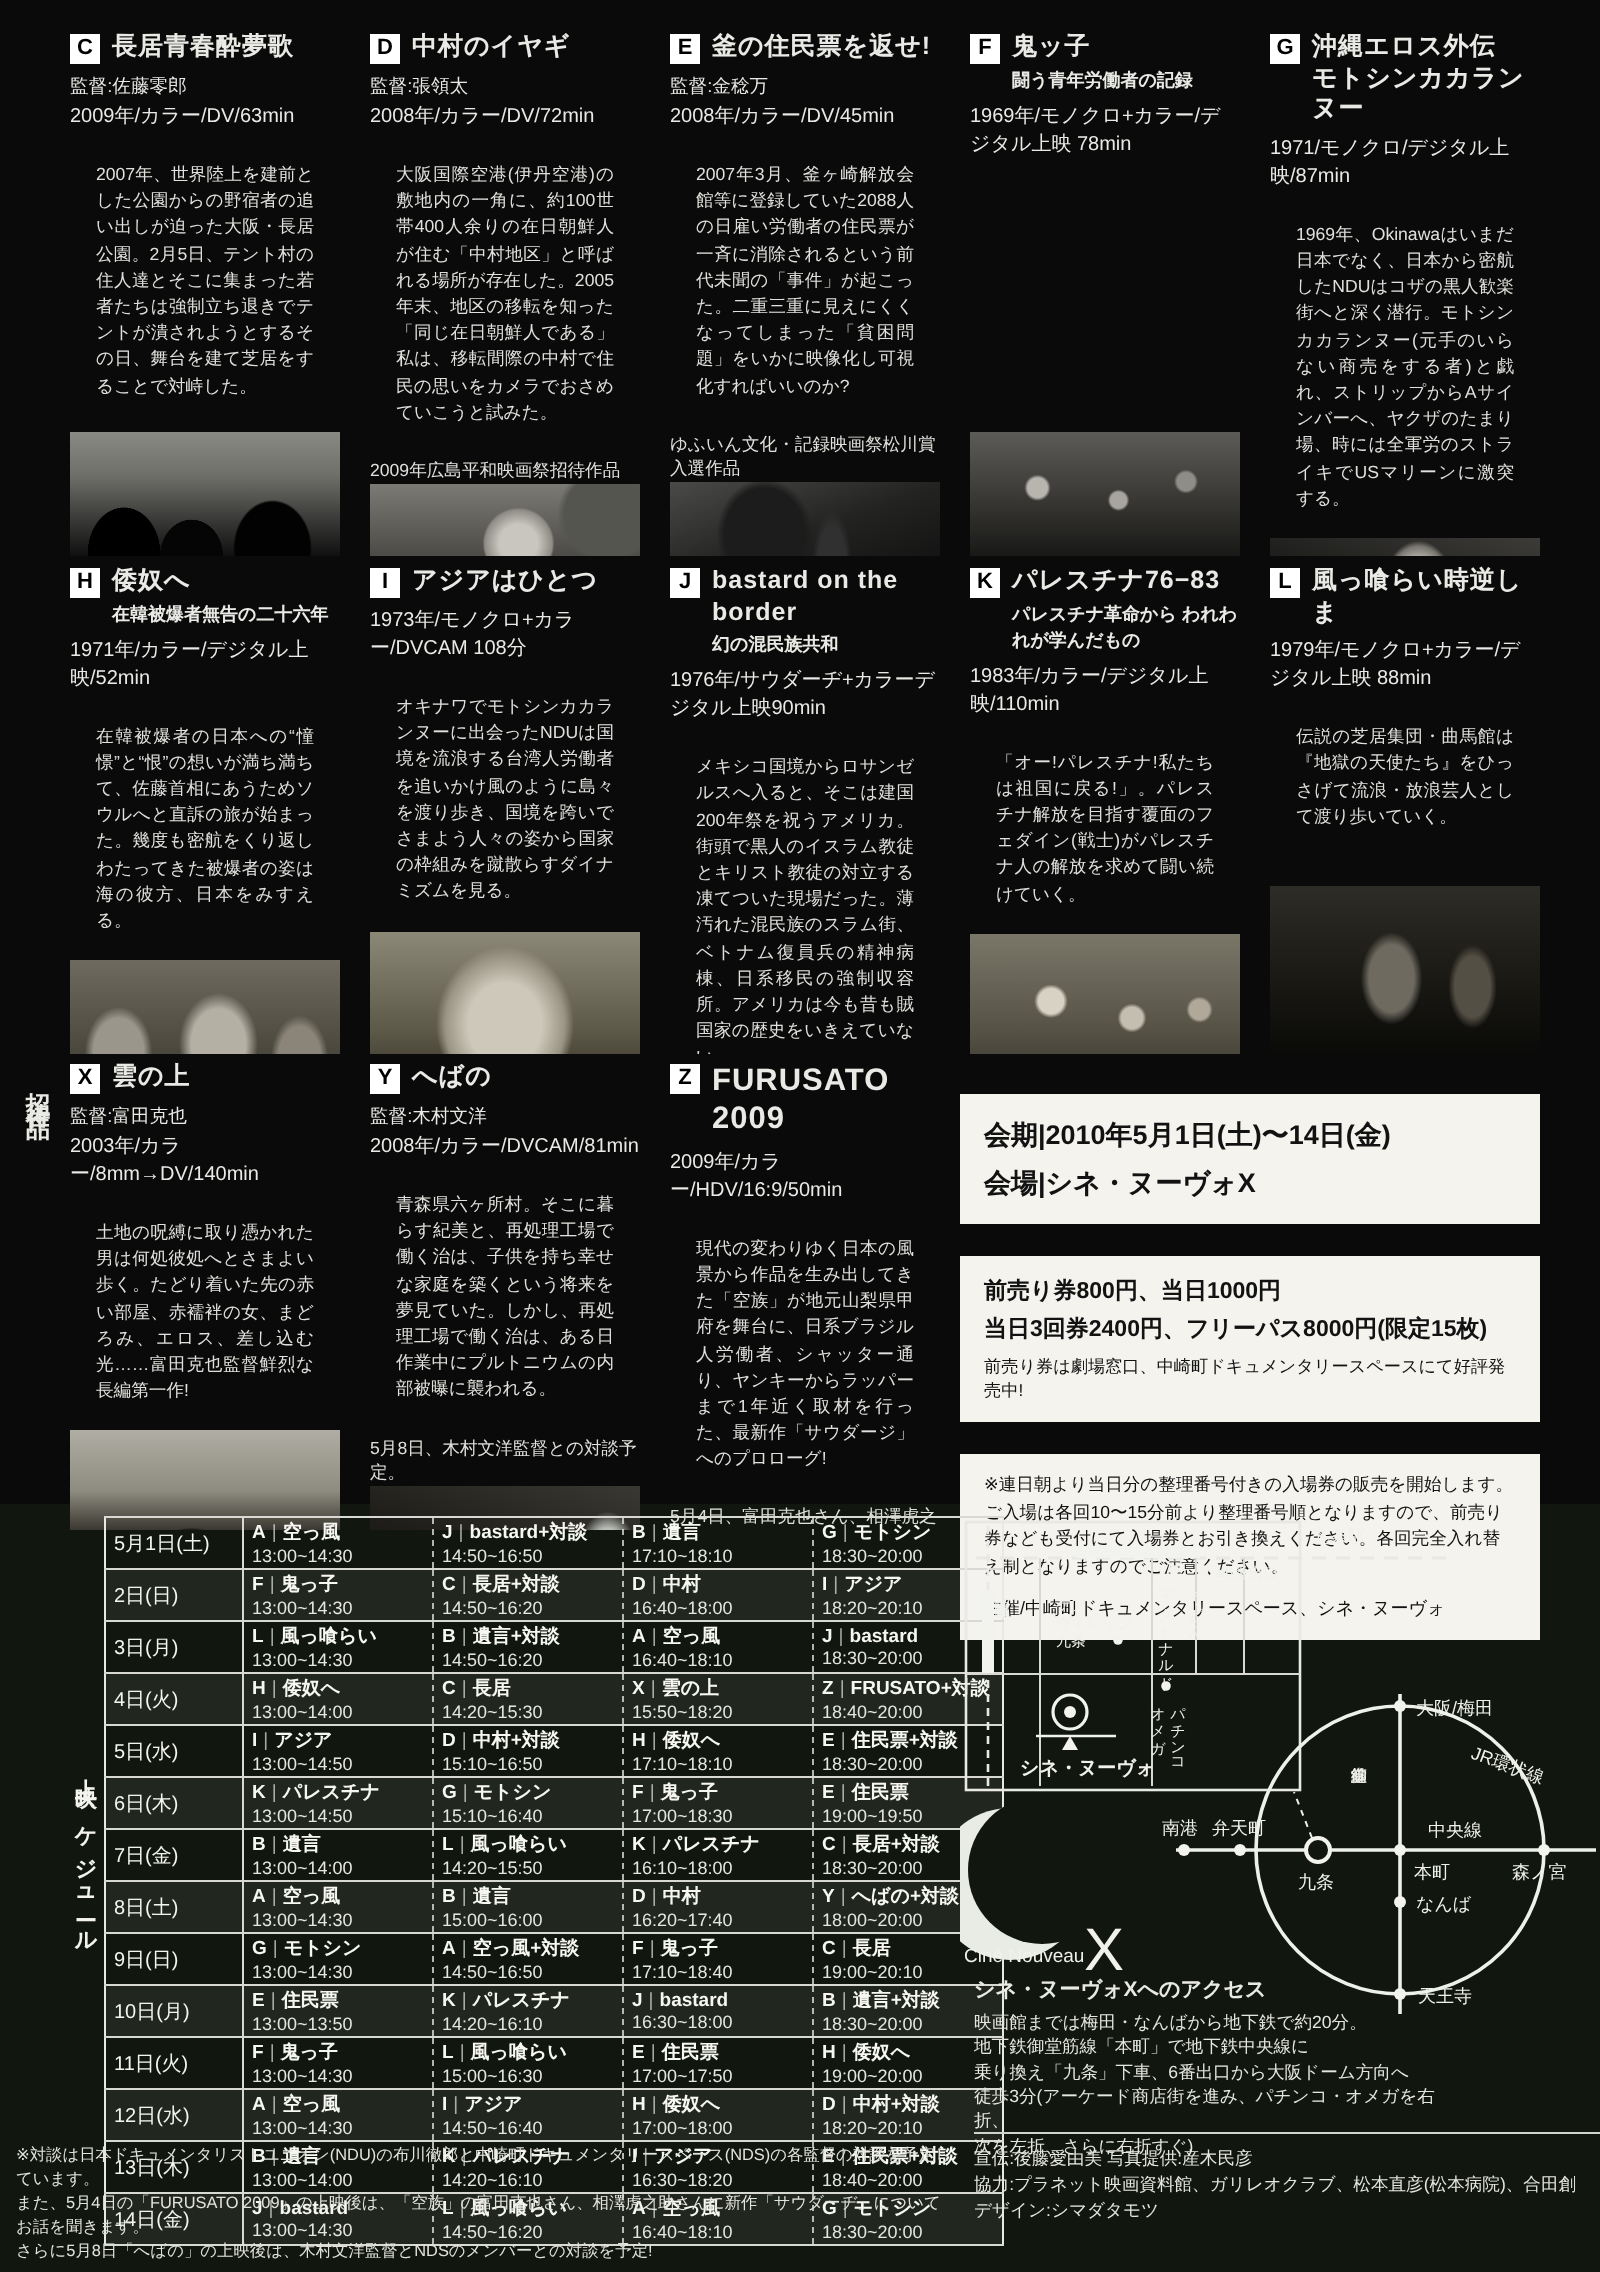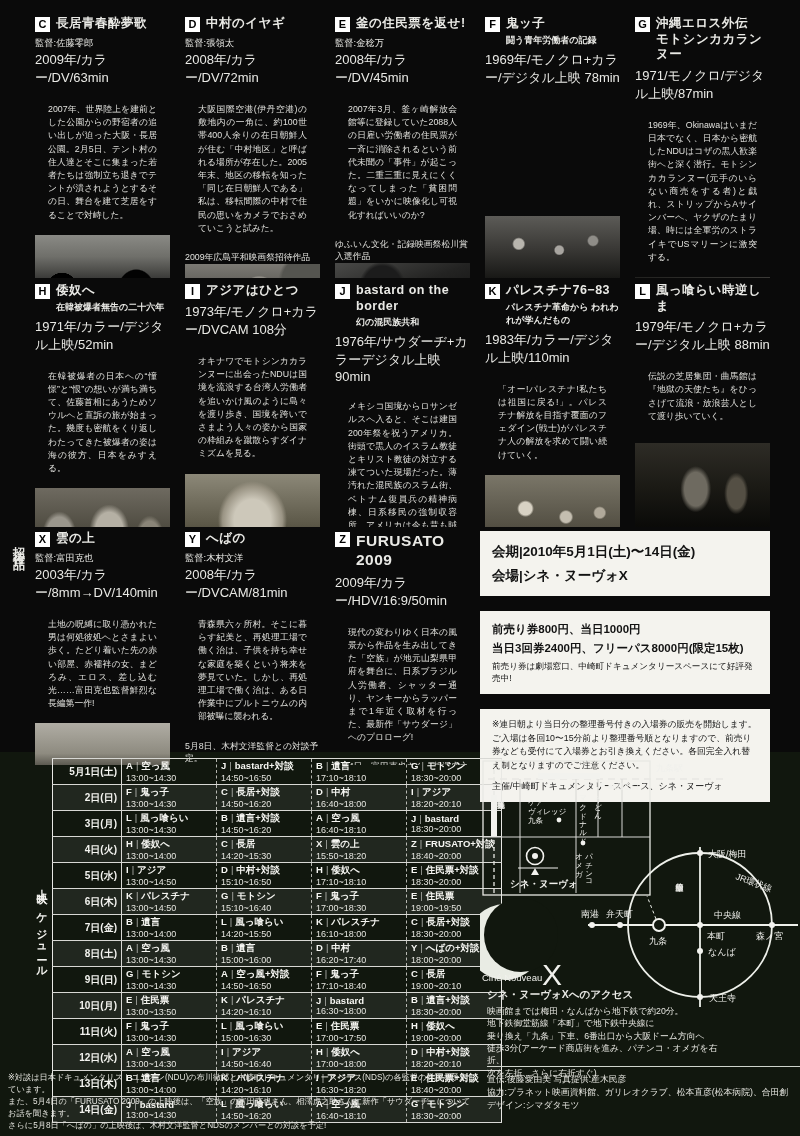--- a/index.html
+++ b/index.html
@@ -16,21 +16,21 @@
   .row1{top:16px;height:262px;}
   .row2{top:283px;height:244px;}
   .film{display:flex;flex-direction:column;height:100%;overflow:hidden;}
   .fhead{display:flex;gap:6px;align-items:flex-start;margin-bottom:3px;}
   .badge{flex:0 0 auto;width:15px;height:15px;background:#fff;color:#000;font-weight:bold;
          font-size:11px;line-height:15px;text-align:center;margin-top:1px;}
   .ftit{font-size:12.5px;font-weight:bold;line-height:1.25;letter-spacing:.5px;}
   .ftit2{font-size:12.5px;font-weight:bold;line-height:1.25;letter-spacing:.5px;}
   .fsub{font-size:9px;font-weight:bold;margin-top:2px;}
   .fdir{font-size:9.3px;margin:2px 0 0 0;}
-  .fspec{font-size:13px;margin:1px 0 3px 0;}
+  .fspec{font-size:10px;margin:1px 0 3px 0;}
   .fdesc{font-size:8.8px;line-height:1.5;margin:13px;color:#e0e0dc;text-align:justify;}
   .fnote{font-size:8.8px;line-height:1.45;margin-top:3px;color:#e0e0dc;}
   .ph{flex:0 0 auto;width:100%;margin-top:auto;}
   .h62{height:62px;} .h84{height:84px;} .h76{height:76px;}
 
   .ph-c{background:radial-gradient(ellipse 30px 38px at 20% 98%,#000 60%,transparent 61%),
     radial-gradient(ellipse 26px 30px at 45% 100%,#050505 60%,transparent 61%),
     radial-gradient(ellipse 34px 42px at 75% 94%,#020202 55%,transparent 58%),
     linear-gradient(180deg,#8a8a85 0%,#6f6f6a 35%,#3a3a38 70%,#101010 100%);}
   .ph-d{background:radial-gradient(circle 24px at 55% 48%,#c9c6bf 40%,#8f8c85 70%,transparent 75%),
@@ -74,34 +74,34 @@
   
   .row3{position:absolute;top:531px;left:0;width:480px;height:234px;}
   .vlabel{writing-mode:vertical-rl;text-orientation:upright;font-weight:bold;letter-spacing:4px;}
   .invited{position:absolute;left:10px;top:6px;font-size:12px;}
   .fx{position:absolute;top:0;width:135px;height:234px;}
   .posx{left:35px;} .posy{left:185px;} .posz{left:335px;}
   .ztit{font-size:15.5px;}
 
   
   .info-col{position:absolute;left:480px;top:531px;width:290px;}
-  .ibox{background:#f4f3ee;color:#121212;padding:9px 12px;margin-bottom:15px;}
+  .ibox{background:#f4f3ee;color:#121212;padding:9px 12px;margin-bottom:15px;margin-top:16px;}
   .ib1{font-size:13.5px;font-weight:bold;line-height:1.75;}
   .ib2-line{font-size:11.5px;font-weight:bold;line-height:1.6;}
   .ib2-note{font-size:8.6px;margin-top:4px;}
   .ib3{font-size:8.8px;line-height:1.55;}
   .ib3 .org{margin-top:7px;font-size:9px;}
 
   
   .sched-label{position:absolute;left:34px;top:880px;font-size:11px;color:#f2f2ee;}
   table.sched{position:absolute;left:52px;top:758px;border-collapse:collapse;table-layout:fixed;}
   table.sched{border:1.5px solid #e8e8e4;}
   table.sched td{border-top:1px solid #d8d8d4;border-bottom:1px solid #d8d8d4;
     padding:1px 4px;height:20px;vertical-align:middle;}
-  td.datecell{width:60px;text-align:right;font-size:10px;font-weight:bold;
+  td.datecell{width:60px;text-align:left;font-size:10px;font-weight:normal;
     border-right:1px solid #d8d8d4;color:#f4f4f0;margin-left:27px;}
   td.slotcell{width:86px;border-left:1px dashed rgba(235,235,230,.75);}
   tr:nth-child(even){background:rgba(255,255,255,.07);}
   .sl1{font-size:9.5px;font-weight:bold;white-space:nowrap;color:#f6f6f2;}
   .ssep{font-weight:normal;opacity:.65;margin:0 3px;}
   .sl2{font-size:9px;color:#e6e6e0;}
   .foot{position:absolute;left:8px;top:1072px;width:468px;font-size:8.2px;line-height:1.45;color:#e3e3dd;}
 
   
   .mapsvg{position:absolute;left:480px;top:755px;width:320px;height:315px;}

